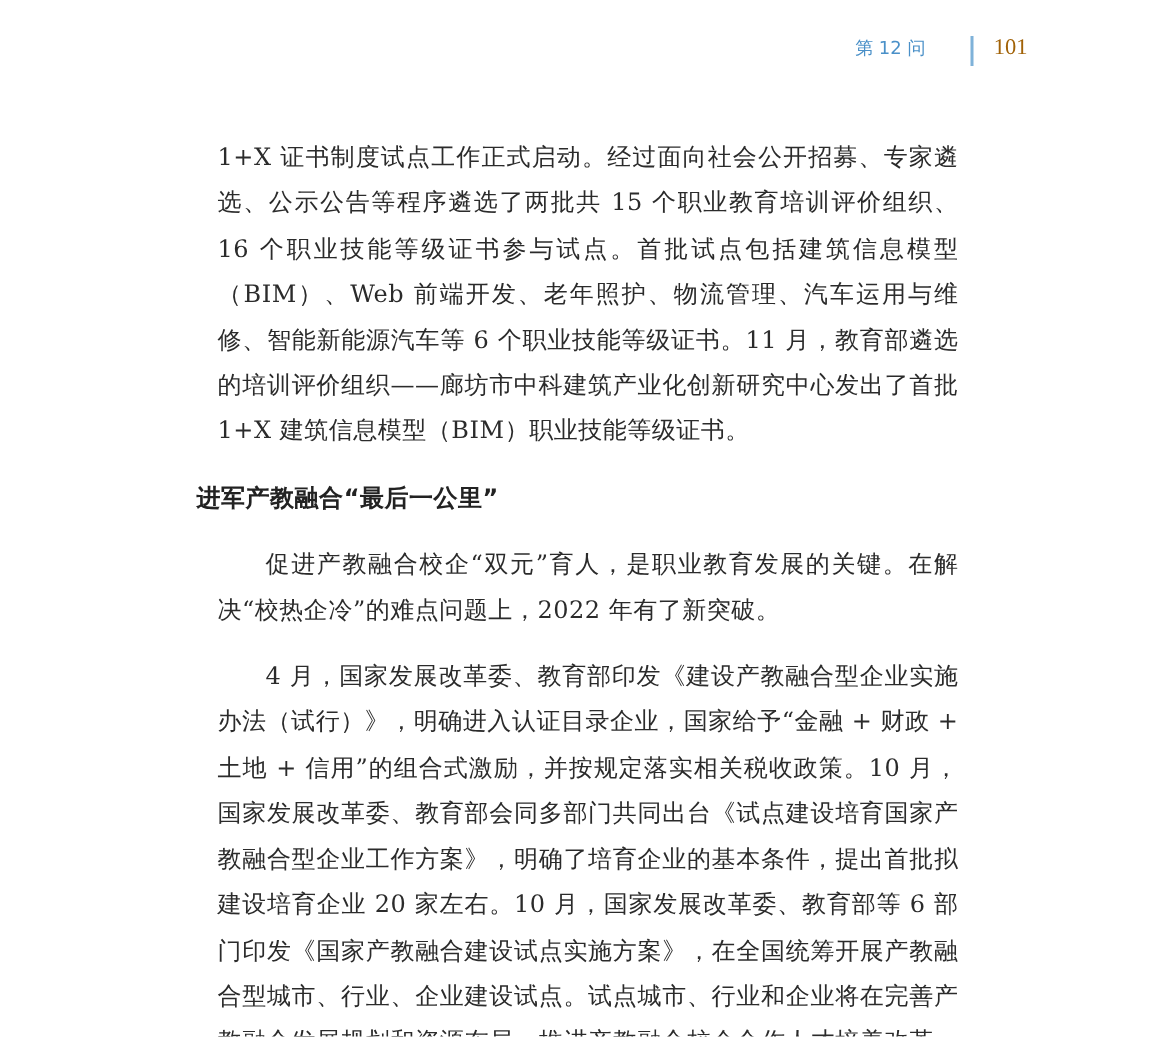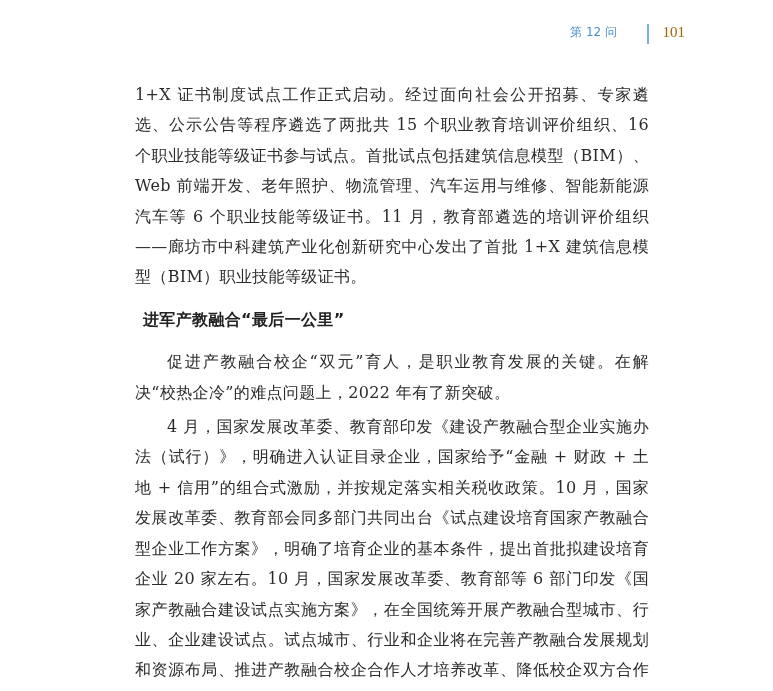--- a/index.html
+++ b/index.html
@@ -49,27 +49,27 @@
     top: 76px;
     left: 131px;
     width: 522px;
     font-size: 16px;
     line-height: 30.4px;
     letter-spacing: 0.35px;
     text-align: justify;
     text-align-last: left;
   }
   .para {
-    margin: 4px;
+    margin: 14px;
   }
   .para.indent {
     text-indent: 32px;
   }
   .section-heading {
-    margin: 12px;
+    margin: 0;
     text-align: right;
     font-family: "DejaVu Sans", "Liberation Sans", sans-serif;
     font-weight: bold;
     font-size: 16px;
     line-height: 30.4px;
     color: #222222;
   }
 </style>
 </head>
 <body>

